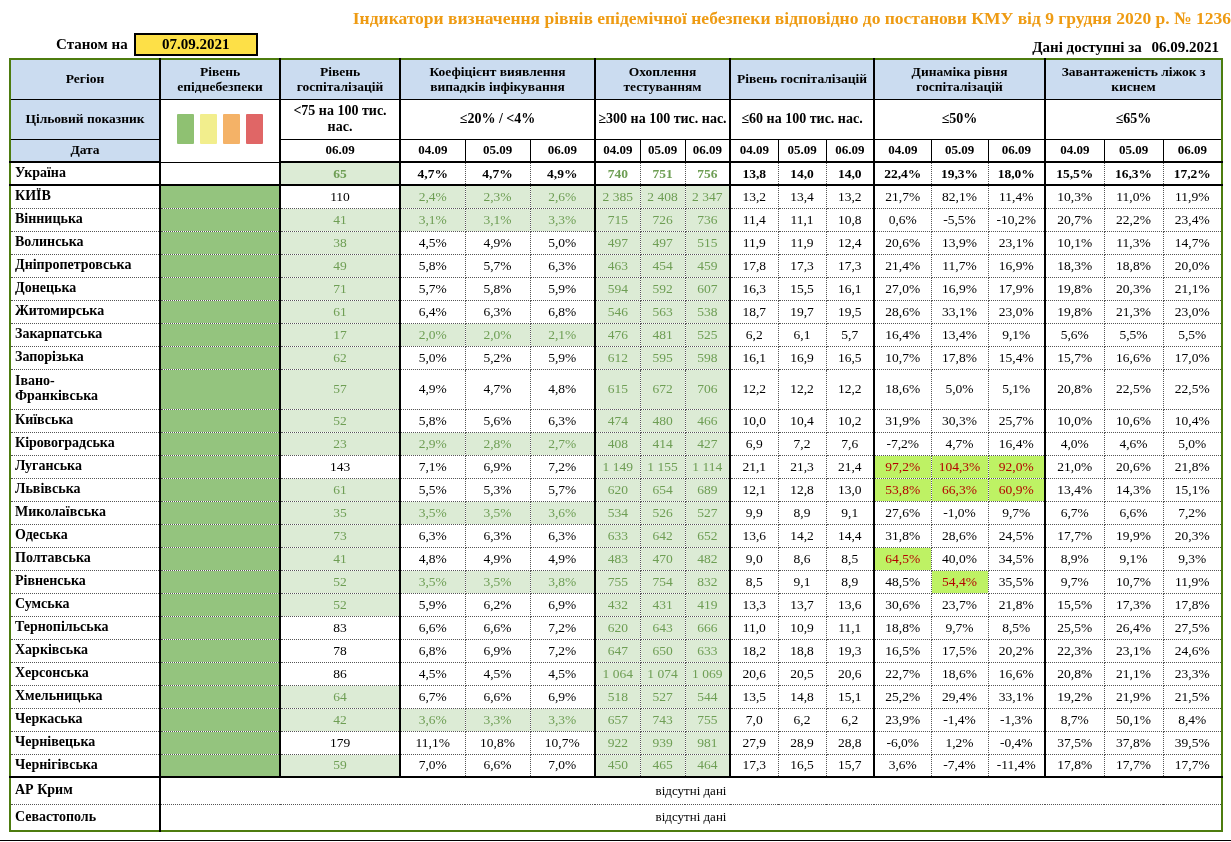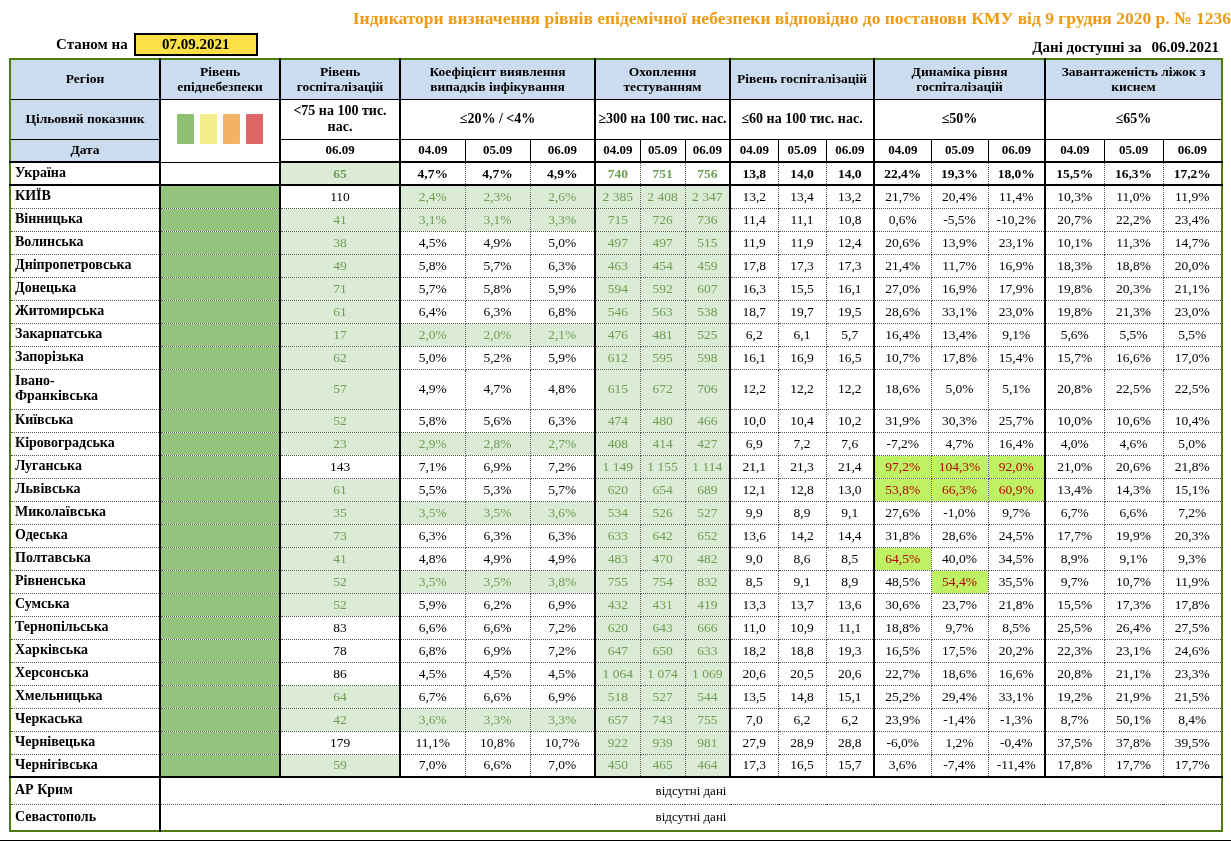--- a/index.html
+++ b/index.html
@@ -193,21 +193,21 @@
           <td class="val g-det bl s-ok">2,4%</td>
           <td class="val g-det s-ok">2,3%</td>
           <td class="val g-det s-ok">2,6%</td>
           <td class="val g-tst bl s-ok">2 385</td>
           <td class="val g-tst s-ok">2 408</td>
           <td class="val g-tst s-ok">2 347</td>
           <td class="val g-hsp bl ">13,2</td>
           <td class="val g-hsp ">13,4</td>
           <td class="val g-hsp ">13,2</td>
           <td class="val g-dyn bl ">21,7%</td>
-          <td class="val g-dyn ">20,4%</td>
+          <td class="val g-dyn ">82,1%</td>
           <td class="val g-dyn ">11,4%</td>
           <td class="val g-oxy bl ">10,3%</td>
           <td class="val g-oxy ">11,0%</td>
           <td class="val g-oxy ">11,9%</td>
         </tr>
         <tr>
           <td class="region">Вінницька</td>
           <td class="danger bl danger-on"></td>
           <td class="val bl s-ok">41</td>
           <td class="val g-det bl s-ok">3,1%</td>

